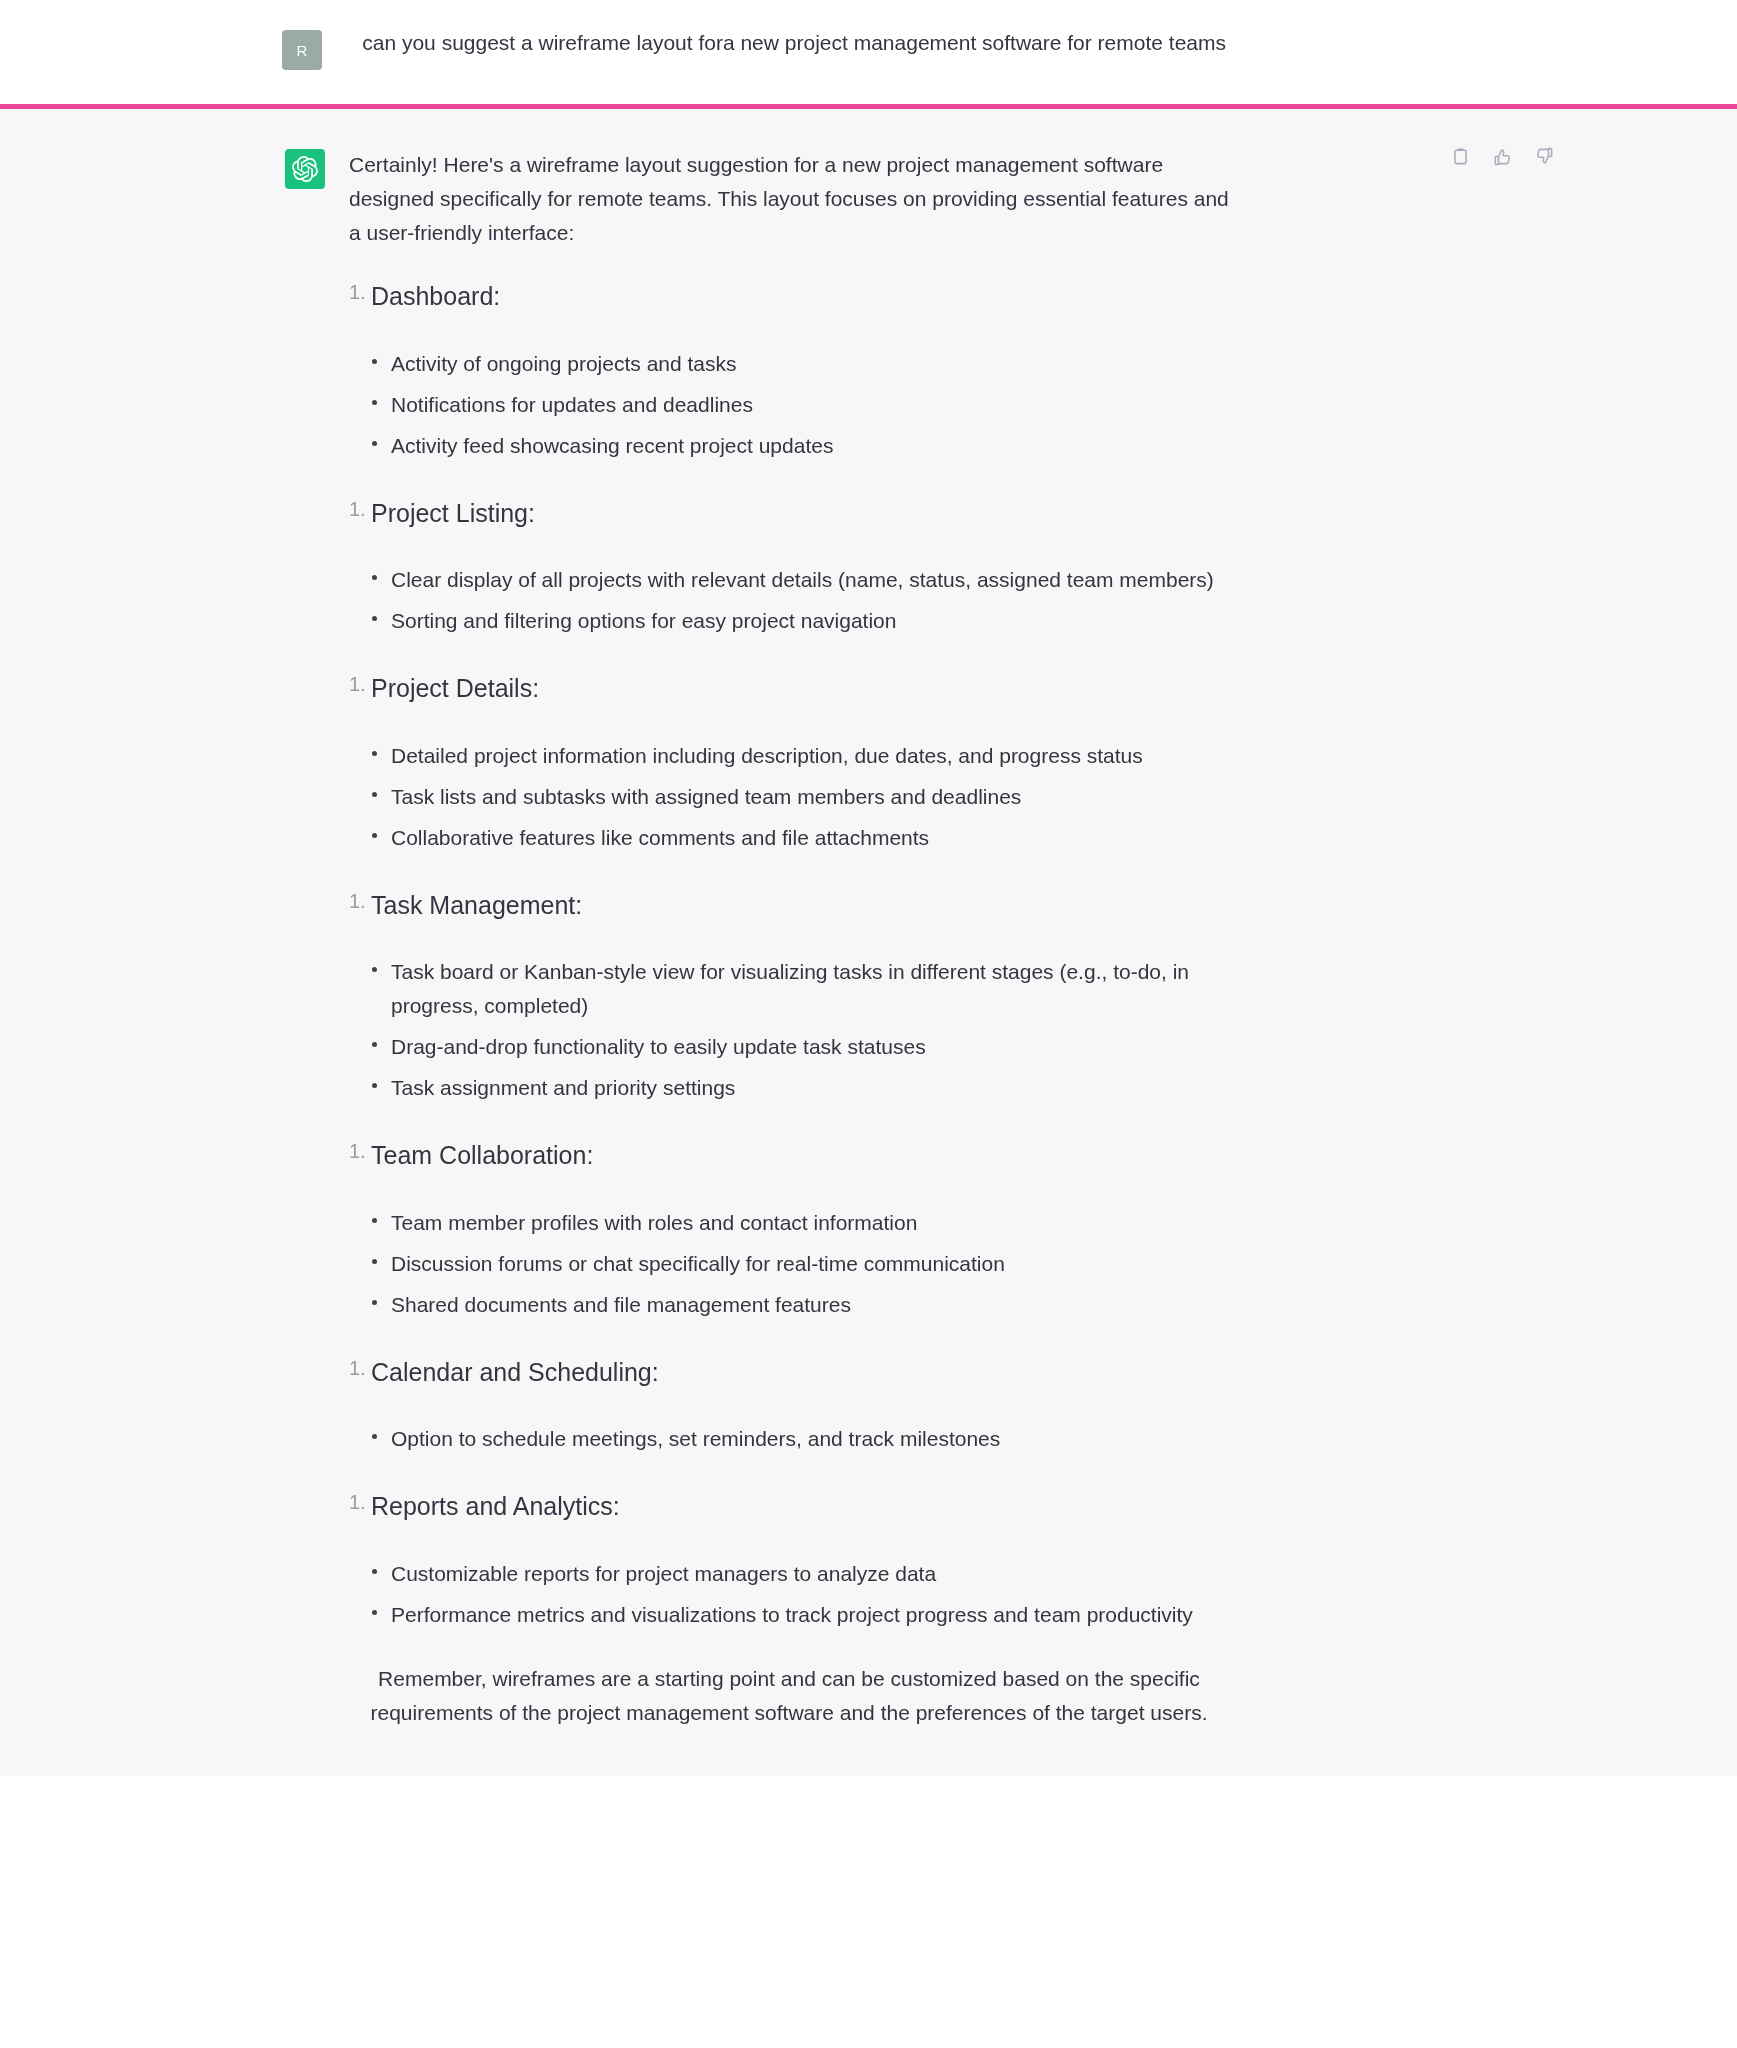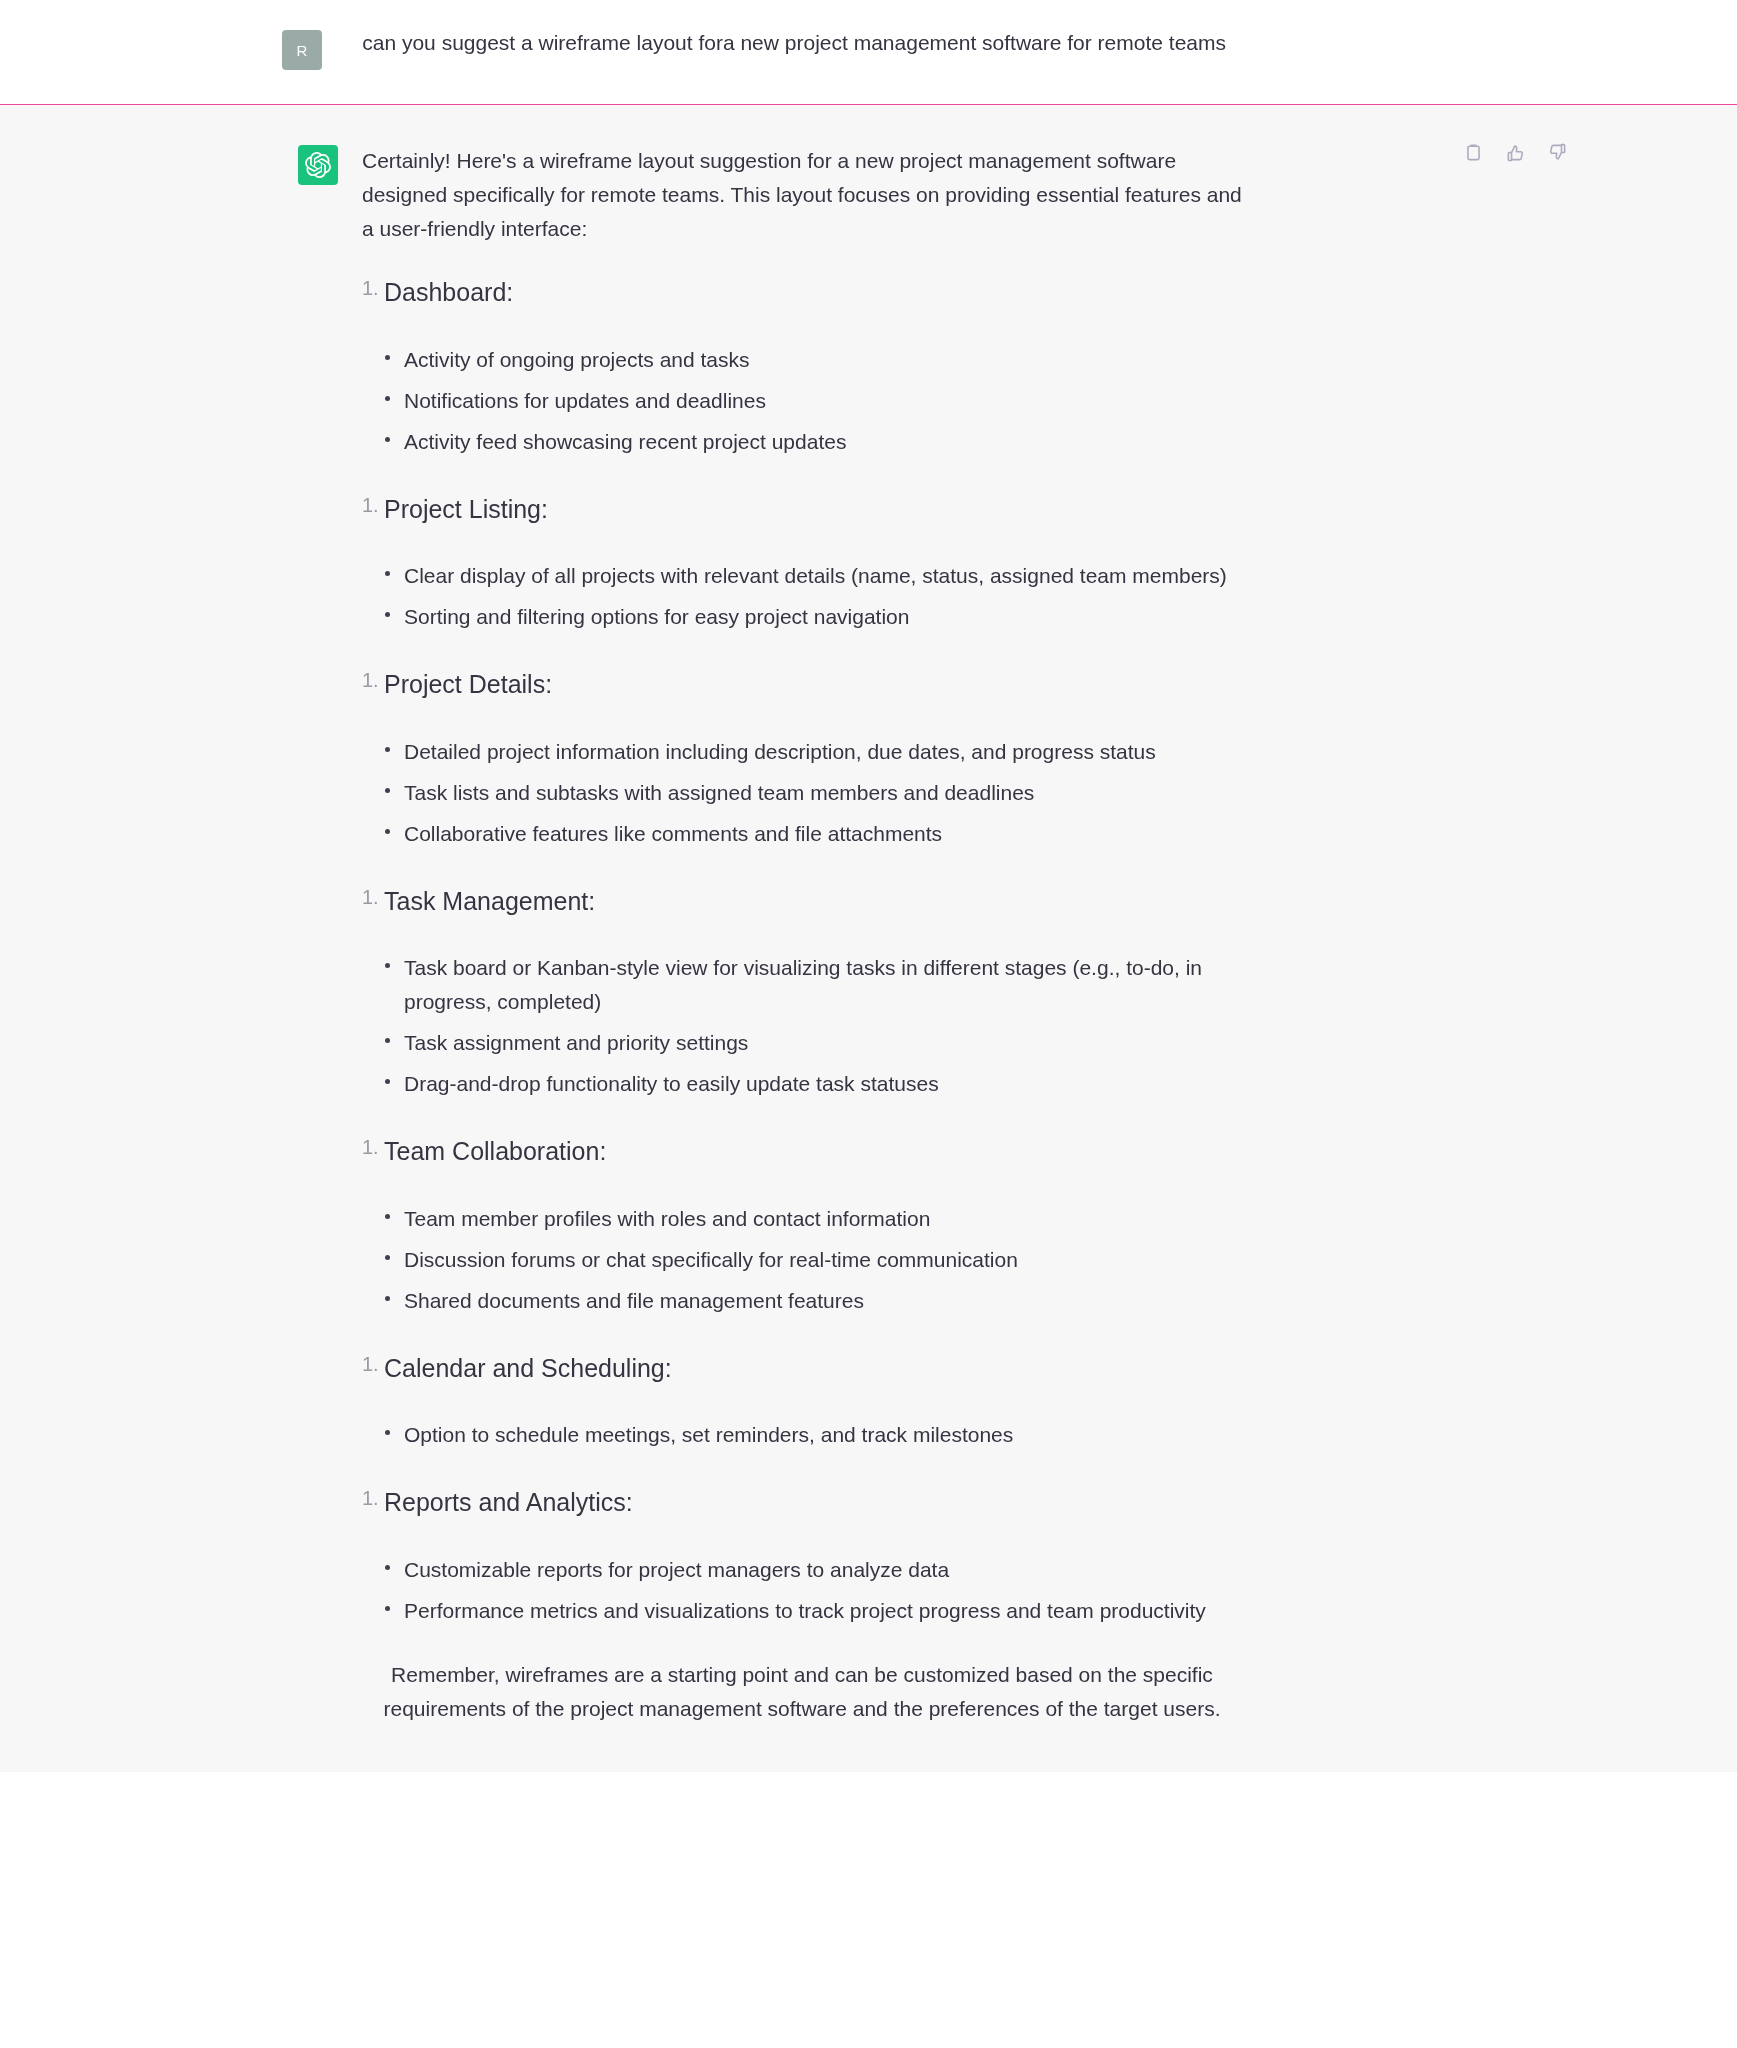--- a/index.html
+++ b/index.html
@@ -22,22 +22,22 @@
   .msg-row {
     width: 100%;
     box-sizing: border-box;
   }
   .msg-row.user {
     background: #ffffff;
     padding: 28px 0 34px 0;
   }
   .msg-row.assistant {
     background: #f7f7f8;
-    padding: 38px 0 46px 16px;
-    border-top: 1px solid #ec4899;
+    padding: 38px 0 46px 3px;
+    border-top: 5px solid #ec4899;
   }
 
   .msg-inner {
     display: flex;
     align-items: flex-start;
     width: 1180px;
     margin: 0 0 0 282px;
     position: relative;
   }
 
@@ -235,22 +235,22 @@
 
         <div class="section-block">
           <ol class="num-list">
             <li>
               <span class="num">1.</span>
               <span class="sec-title">Task Management:</span>
             </li>
           </ol>
           <ul class="bullets">
             <li><span class="dot"></span><span>Task board or Kanban-style view for visualizing tasks in different stages (e.g., to-do, in progress, completed)</span></li>
+            <li><span class="dot"></span><span>Drag-and-drop functionality to easily update task statuses</span></li>
             <li><span class="dot"></span><span>Task assignment and priority settings</span></li>
-            <li><span class="dot"></span><span>Drag-and-drop functionality to easily update task statuses</span></li>
           </ul>
         </div>
 
         <div class="section-block">
           <ol class="num-list">
             <li>
               <span class="num">1.</span>
               <span class="sec-title">Team Collaboration:</span>
             </li>
           </ol>

